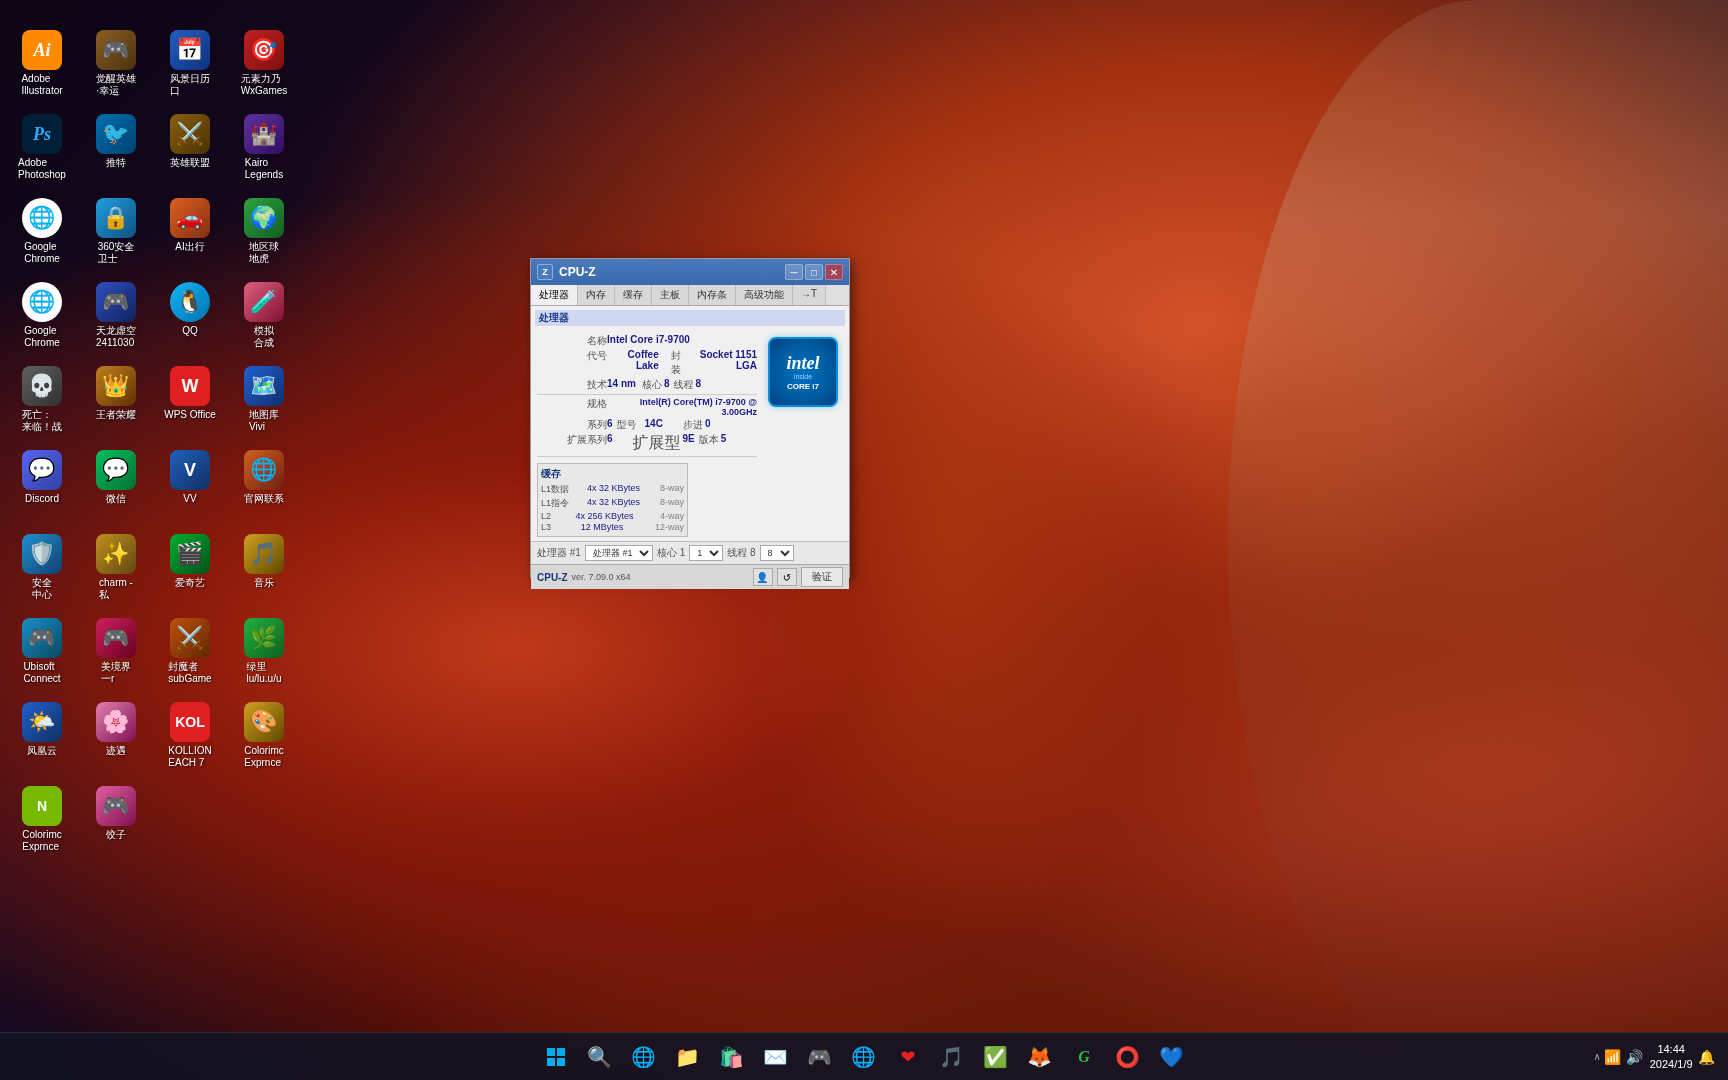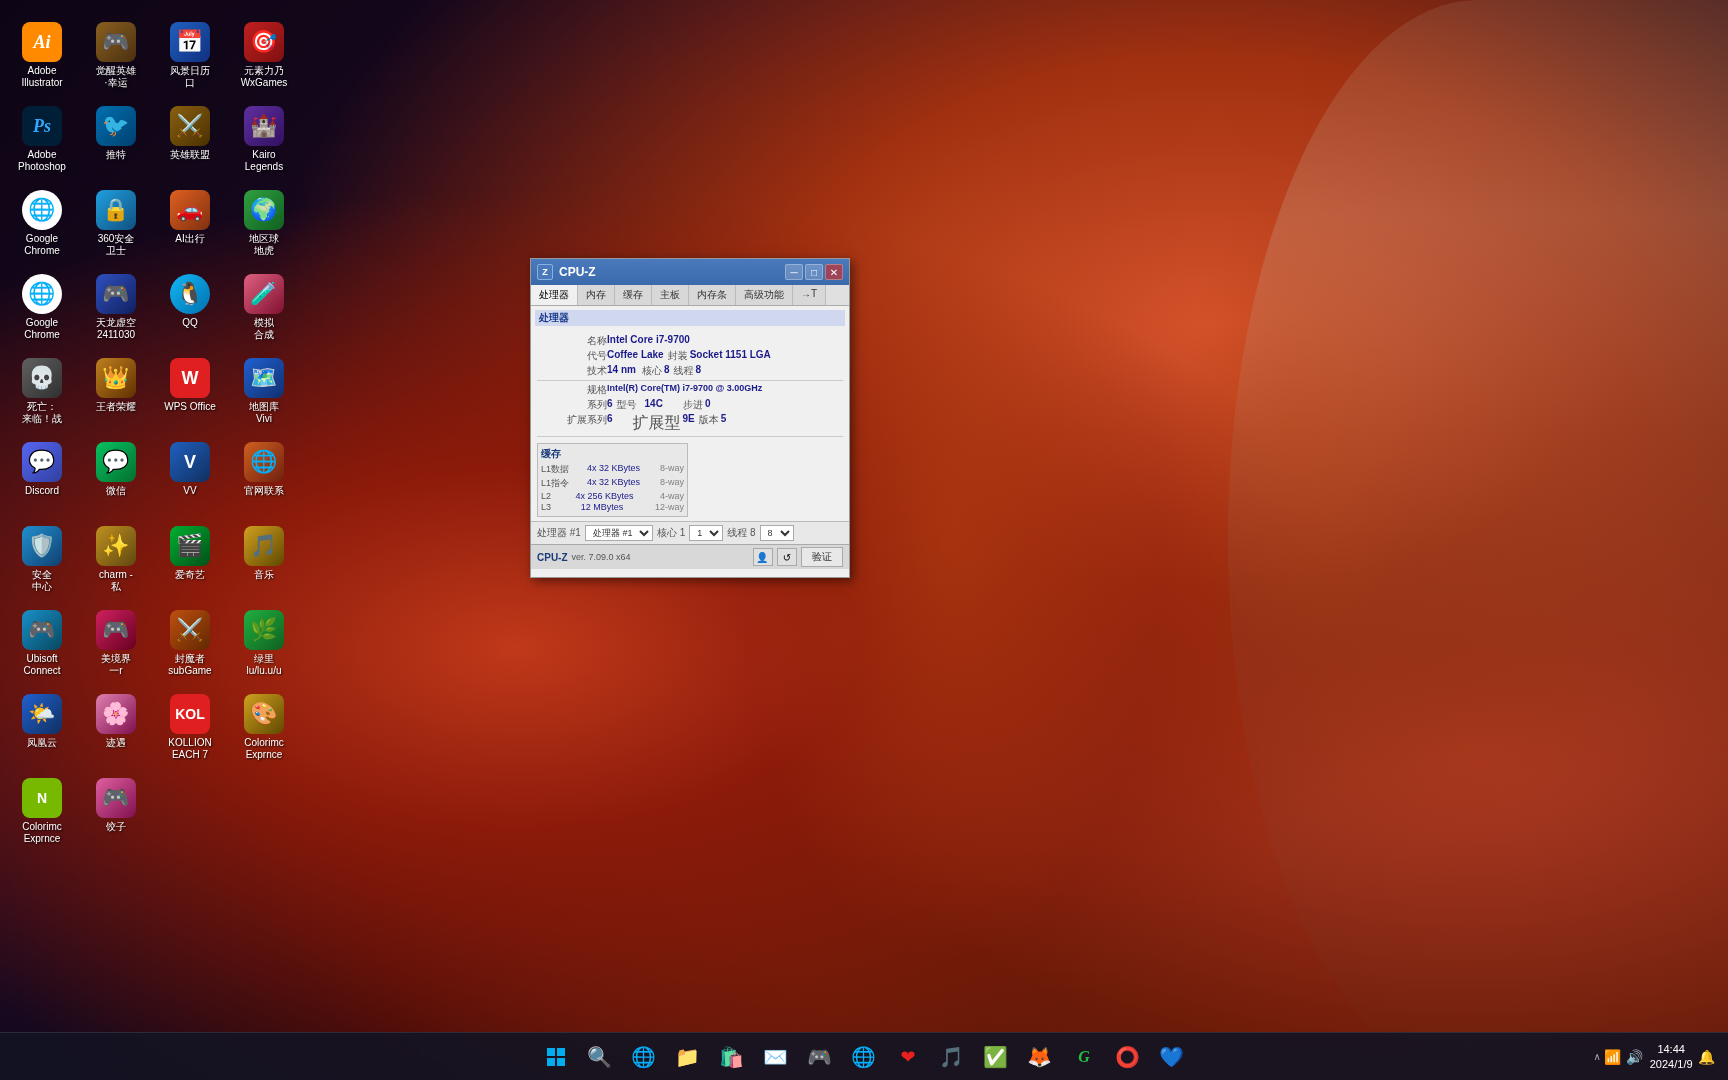--- a/index.html
+++ b/index.html
@@ -47,21 +47,21 @@
         rgba(200,180,160,0.25) 20%,
         rgba(160,140,120,0.15) 40%,
         rgba(120,100,80,0.1) 60%,
         rgba(80,60,50,0.05) 100%);
       border-radius: 50% 0 0 50%;
     }
 
     
     .desktop-icons {
       position: absolute;
-      top: 10px;
+      top: 18px;
       left: 0;
       display: grid;
       grid-template-columns: repeat(4, 70px);
       grid-auto-rows: 80px;
       gap: 4px;
       padding: 8px;
     }
 
     .desktop-icon {
       display: flex;
@@ -82,21 +82,21 @@
       align-items: center;
       justify-content: center;
       font-size: 22px;
       margin-bottom: 3px;
       flex-shrink: 0;
     }
 
     .icon-label {
       color: white;
       font-size: 10px;
-      text-align: center;
+      text-align: left;
       line-height: 1.2;
       text-shadow: 1px 1px 2px rgba(0,0,0,0.9);
       word-break: break-all;
       max-width: 64px;
     }
 
     
     .cpuz-window {
       position: absolute;
       top: 258px;
@@ -676,20 +676,27 @@
         <span style="color:#555; font-size:16px; margin-left:20px;">扩展型</span>
         <span class="cpuz-value" style="margin-left:2px;">9E</span>
         <span style="color:#555; font-size:10px; margin-left:4px;">版本</span>
         <span class="cpuz-value" style="margin-left:2px;">5</span>
       </div>
 
       <div class="cpuz-divider"></div>
 
     </div>
 
+    <div class="cpuz-right">
+      <div class="intel-badge">
+        <span class="intel-logo">intel</span>
+        <span class="intel-inside">inside</span>
+        <span class="intel-model">CORE i7</span>
+      </div>
+    </div>
   </div>
 
   <div class="cpuz-bottom-section">
 
 
     <div class="cpuz-bottom-panel">
       <div class="cpuz-bottom-title">缓存</div>
       <div class="cpuz-bottom-row">
         <span class="cpuz-bottom-label">L1数据</span>
         <span class="cpuz-bottom-value">4x 32 KBytes</span>

